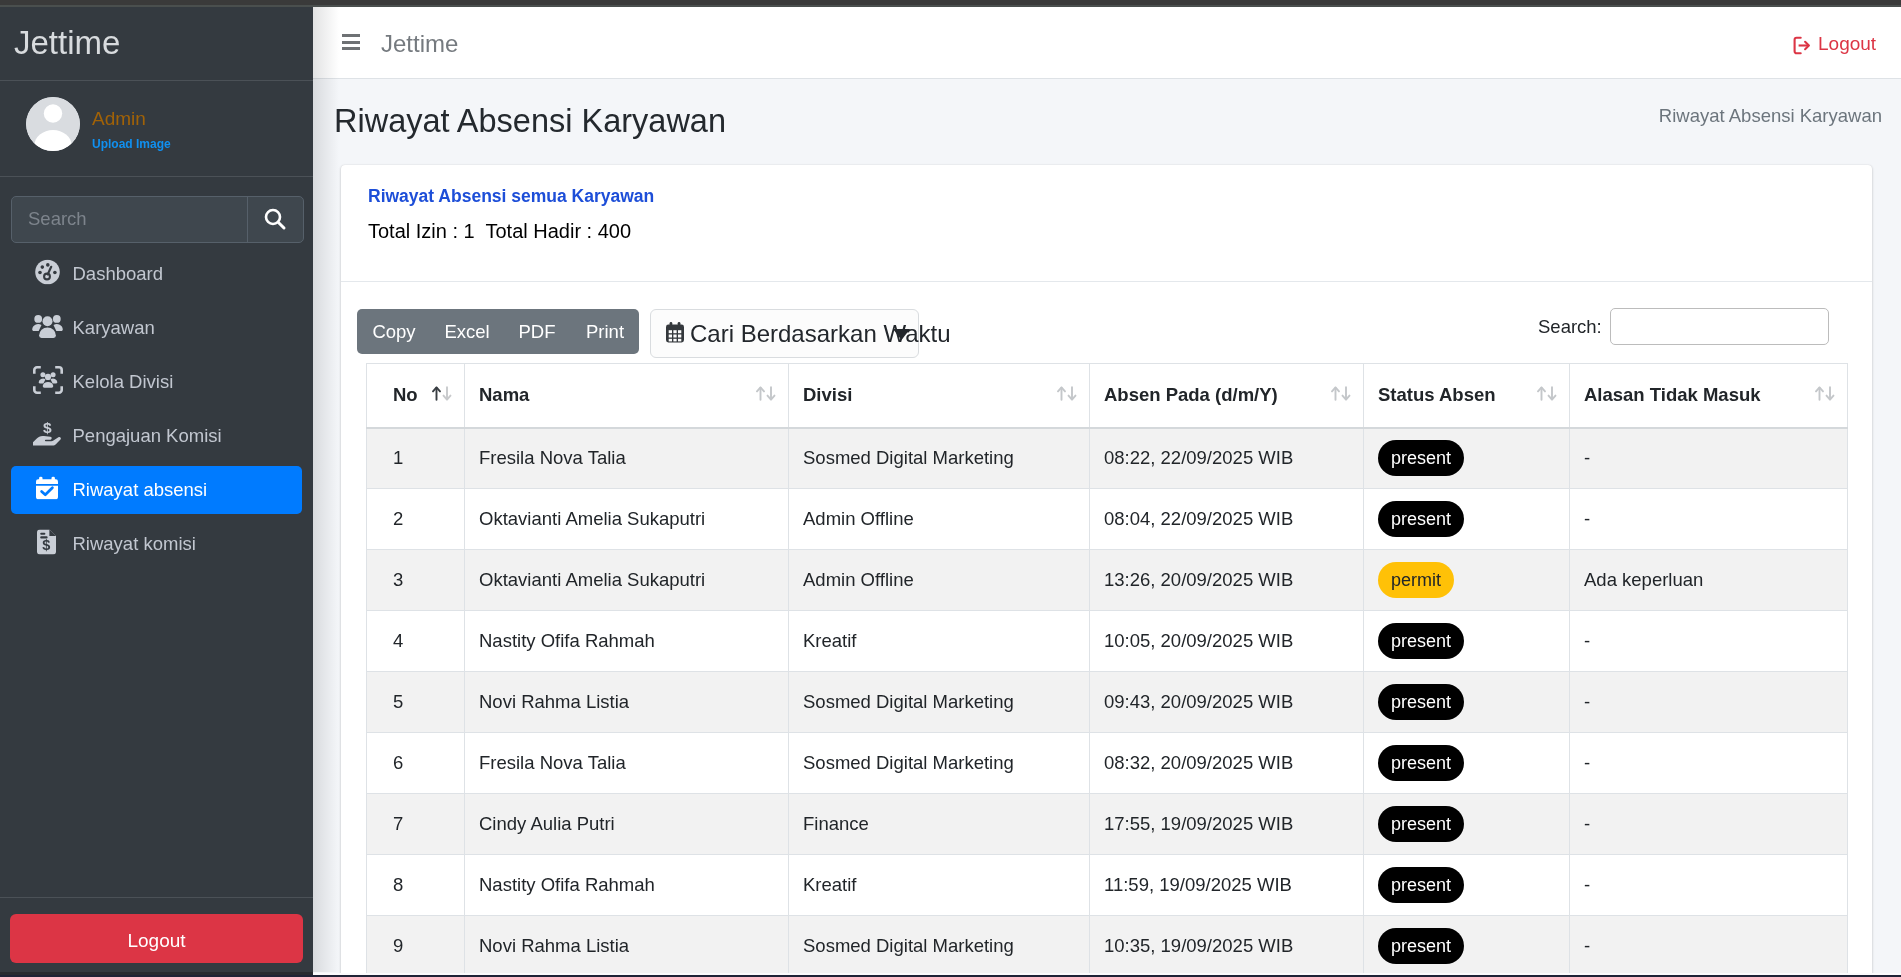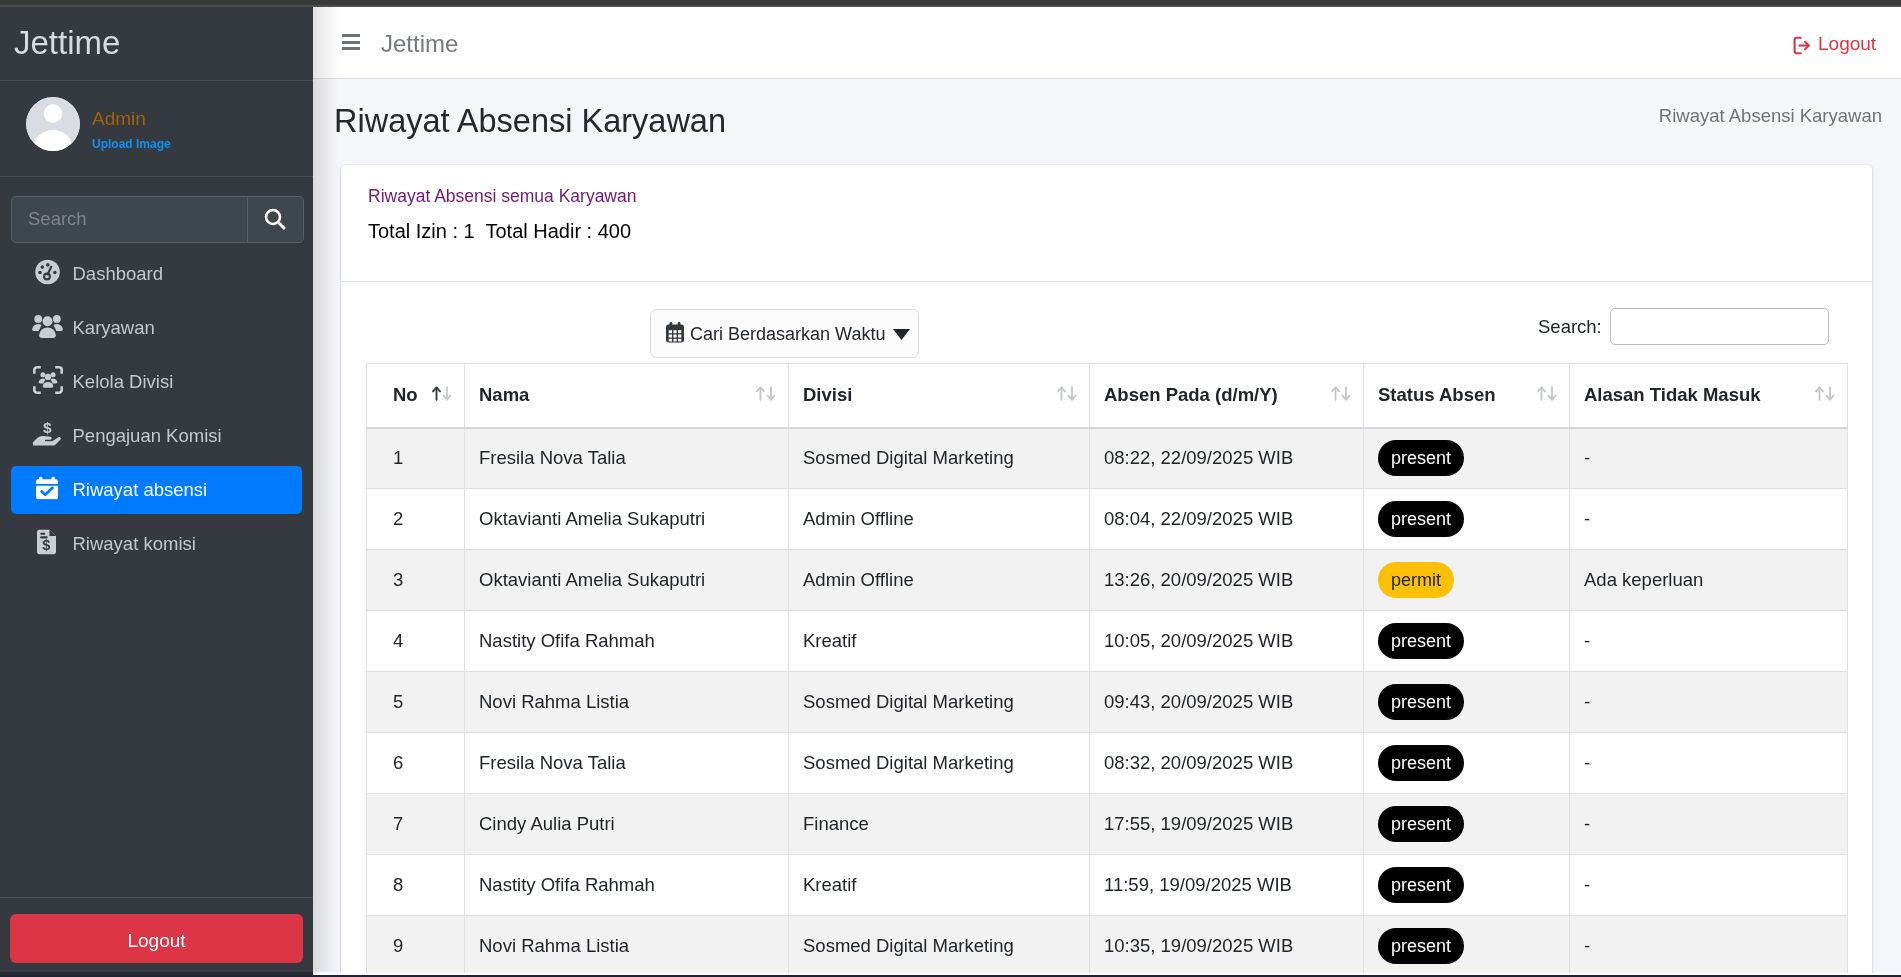--- a/index.html
+++ b/index.html
@@ -44,29 +44,29 @@
   .nav-brand { left:381px; top:30px; font-size:24px; color:#757a7f; }
   .nav-logout { left:1818px; top:33px; font-size:19px; color:#dc3545; }
 
   
   .h1 { left:334px; top:103px; font-size:32.5px; color:#24292e; }
   .crumb { right:19px; top:105px; font-size:18.5px; color:#6c757d; }
 
   
   .card { left:341px; top:165px; width:1531px; height:900px; background:#fff; border-radius:4px;
     box-shadow:0 0 1px rgba(0,0,0,.125), 0 1px 3px rgba(0,0,0,.2); }
-  .card-title { left:368px; top:186px; font-size:17.5px; font-weight:normal; color:#701a75; }
+  .card-title { left:368px; top:186px; font-size:17.5px; font-weight:bold; color:#1d4ed8; }
   .card-sub { left:368px; top:220px; font-size:20px; color:#000000; }
   .card-hdr-border { left:341px; top:281px; width:1531px; height:1px; background:#e4e8ec; }
 
   
   .btn-group { left:357px; top:309px; width:282px; height:45px; background:#6c757d; border-radius:5px; color:#fff; font-size:18.5px; }
   .btn-group span { position:absolute; top:50%; transform:translate(-50%,-50%); }
   .dd-btn { left:650px; top:309px; width:269px; height:49px; background:#fcfcfc; border:1px solid #d9dcdf; border-radius:6px; }
-  .dd-txt { position:absolute; left:39px; top:50%; transform:translateY(-50%); font-size:18px; color:#23272c; white-space:nowrap; }
+  .dd-txt { position:absolute; left:39px; top:50%; transform:translateY(-50%); font-size:24px; color:#23272c; white-space:nowrap; }
   .search-lbl { left:1538px; top:316px; font-size:18.5px; color:#212529; }
   .search-inp { left:1610px; top:308px; width:219px; height:37px; background:#fff; border:1px solid #bcbcbc; border-radius:5px; }
 
   
   table.dt { position:absolute; left:366px; top:363px; width:1481px; border-collapse:collapse; table-layout:fixed;
     font-size:18.5px; color:#212529; }
   table.dt th, table.dt td { border:1px solid #dee2e6; padding:0 0 0 14px; text-align:left; vertical-align:middle; overflow:hidden; white-space:nowrap; }
   table.dt th { height:64px; border-bottom:2px solid #d4d8db; font-size:18.5px; position:relative; }
   table.dt td { height:61px; }
   table.dt tr.odd td { background:#f2f2f2; }
@@ -197,20 +197,26 @@
   <div class="abs nav-logout">Logout</div>
 
   <div class="abs h1">Riwayat Absensi Karyawan</div>
   <div class="abs crumb">Riwayat Absensi Karyawan</div>
 
   <div class="abs card"></div>
   <div class="abs card-title">Riwayat Absensi semua Karyawan</div>
   <div class="abs card-sub">Total Izin : 1&nbsp; Total Hadir : 400</div>
   <div class="abs card-hdr-border"></div>
 
+  <div class="abs btn-group">
+    <span style="left:37px">Copy</span>
+    <span style="left:110px">Excel</span>
+    <span style="left:180px">PDF</span>
+    <span style="left:248px">Print</span>
+  </div>
   <div class="abs dd-btn">
     <svg style="position:absolute; left:15px; top:12px" width="18" height="21" viewBox="0 0 18 21">
       <rect x="0" y="2.5" width="18" height="18" rx="2.4" fill="#34383c"></rect>
       <rect x="3.6" y="0" width="2.7" height="5.5" rx="1.3" fill="#34383c"></rect>
       <rect x="11.7" y="0" width="2.7" height="5.5" rx="1.3" fill="#34383c"></rect>
       <g fill="#fcfcfc">
         <rect x="2.7" y="8.2" width="3.3" height="3"></rect>
           <rect x="7.35" y="8.2" width="3.3" height="3"></rect>
           <rect x="12" y="8.2" width="3.3" height="3"></rect>
         <rect x="2.7" y="12.5" width="3.3" height="3"></rect>

